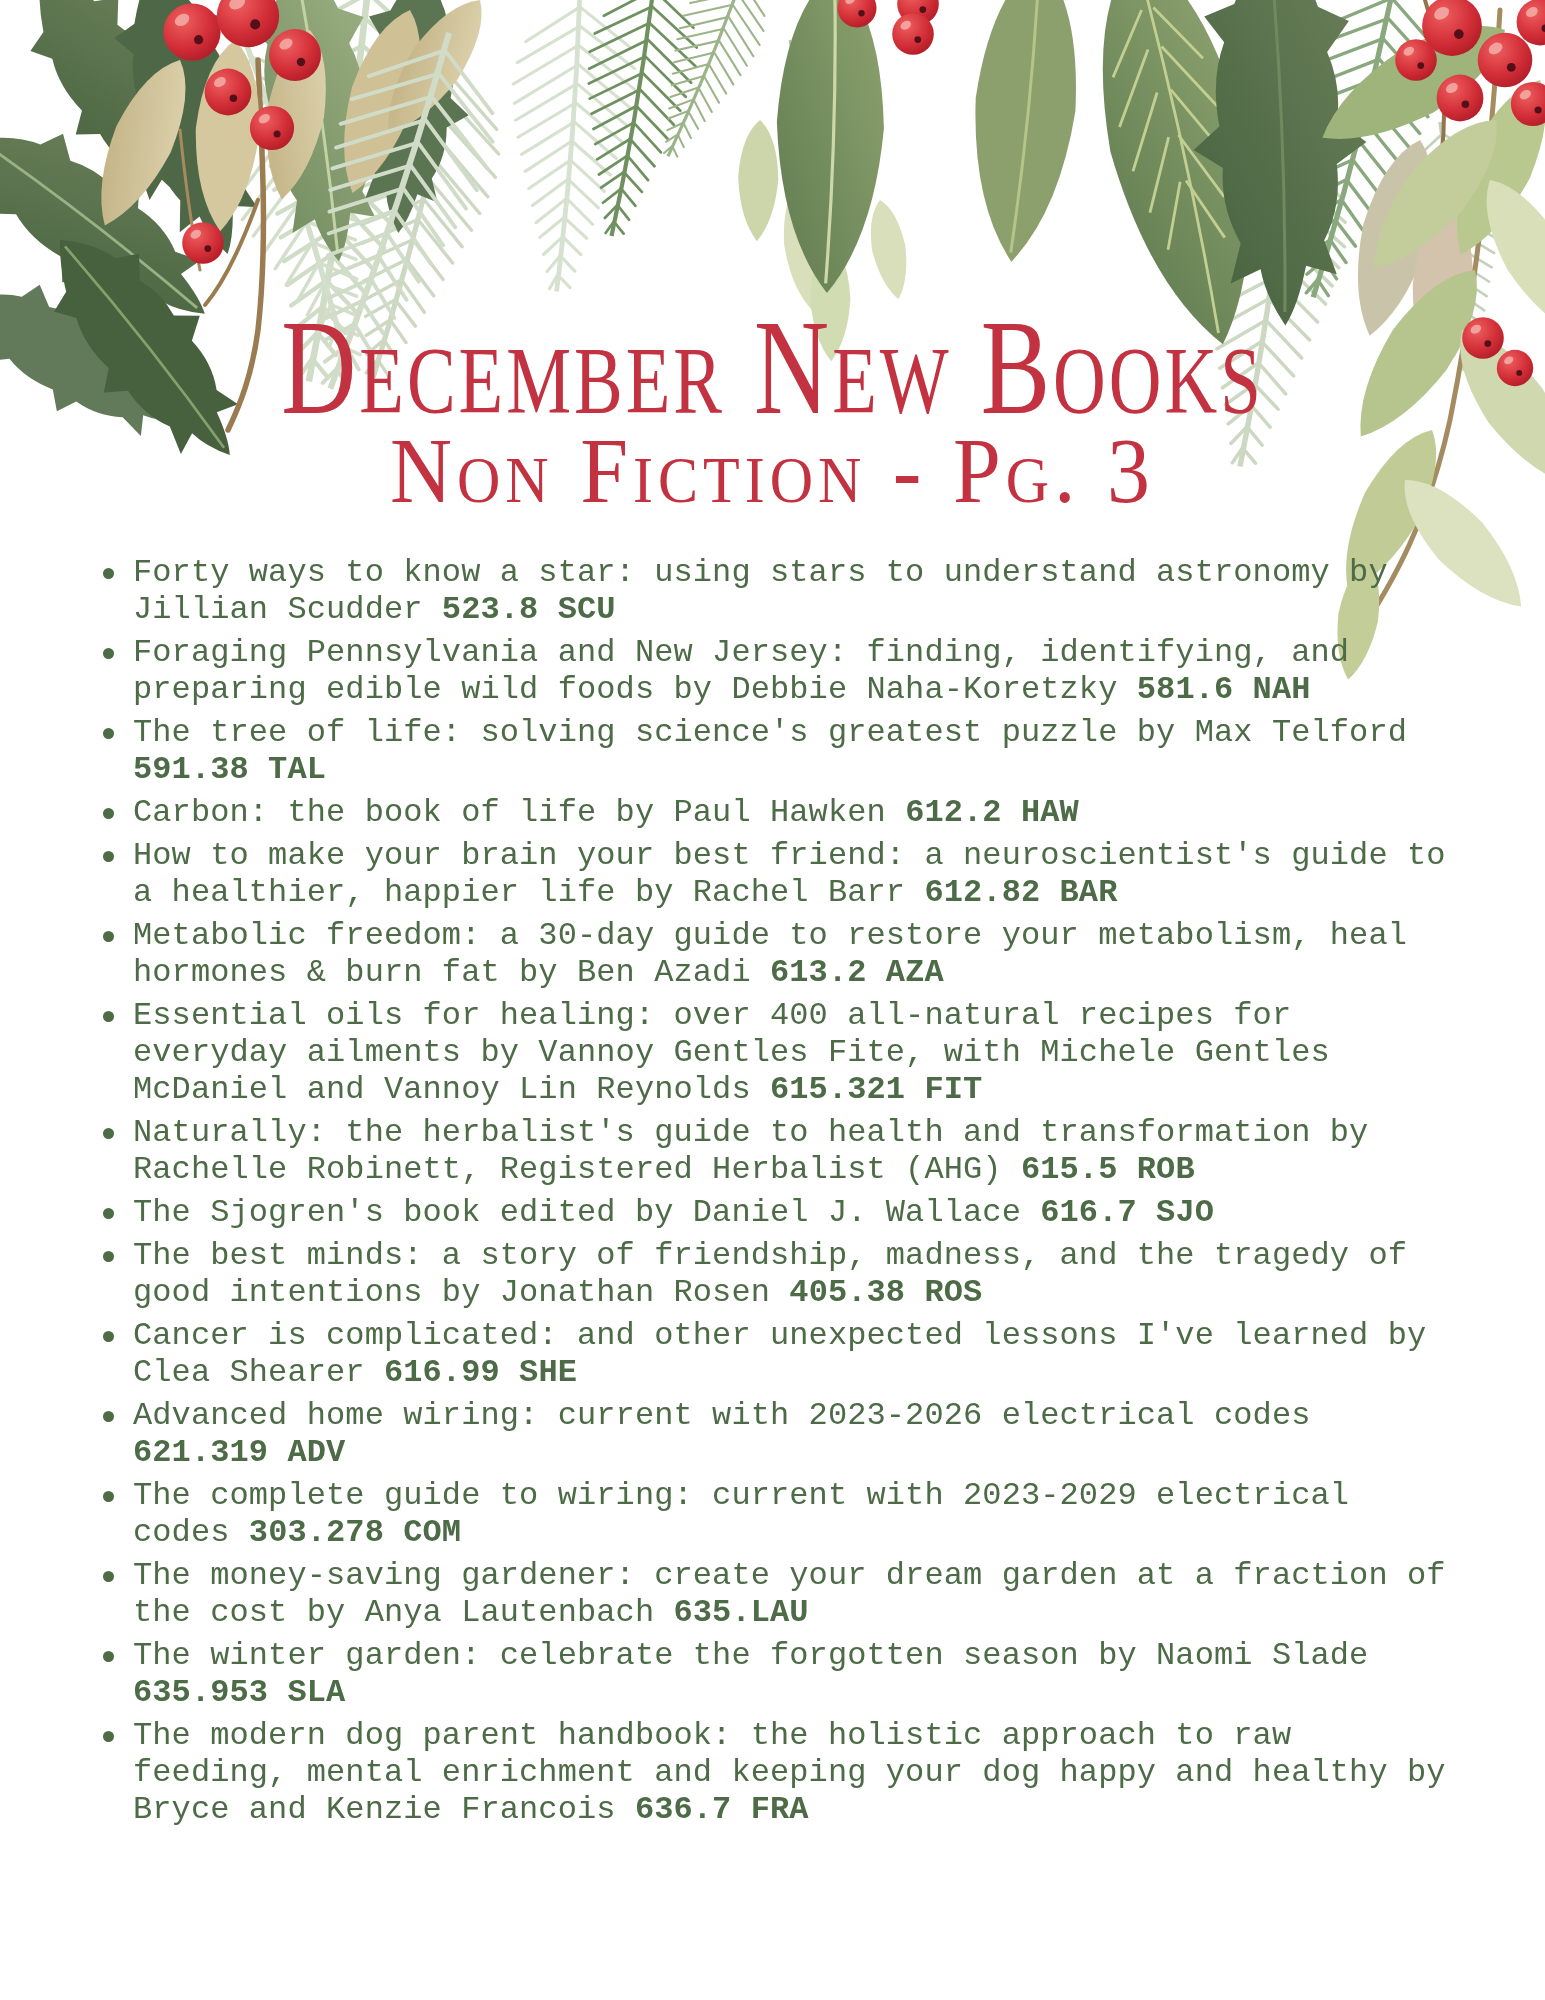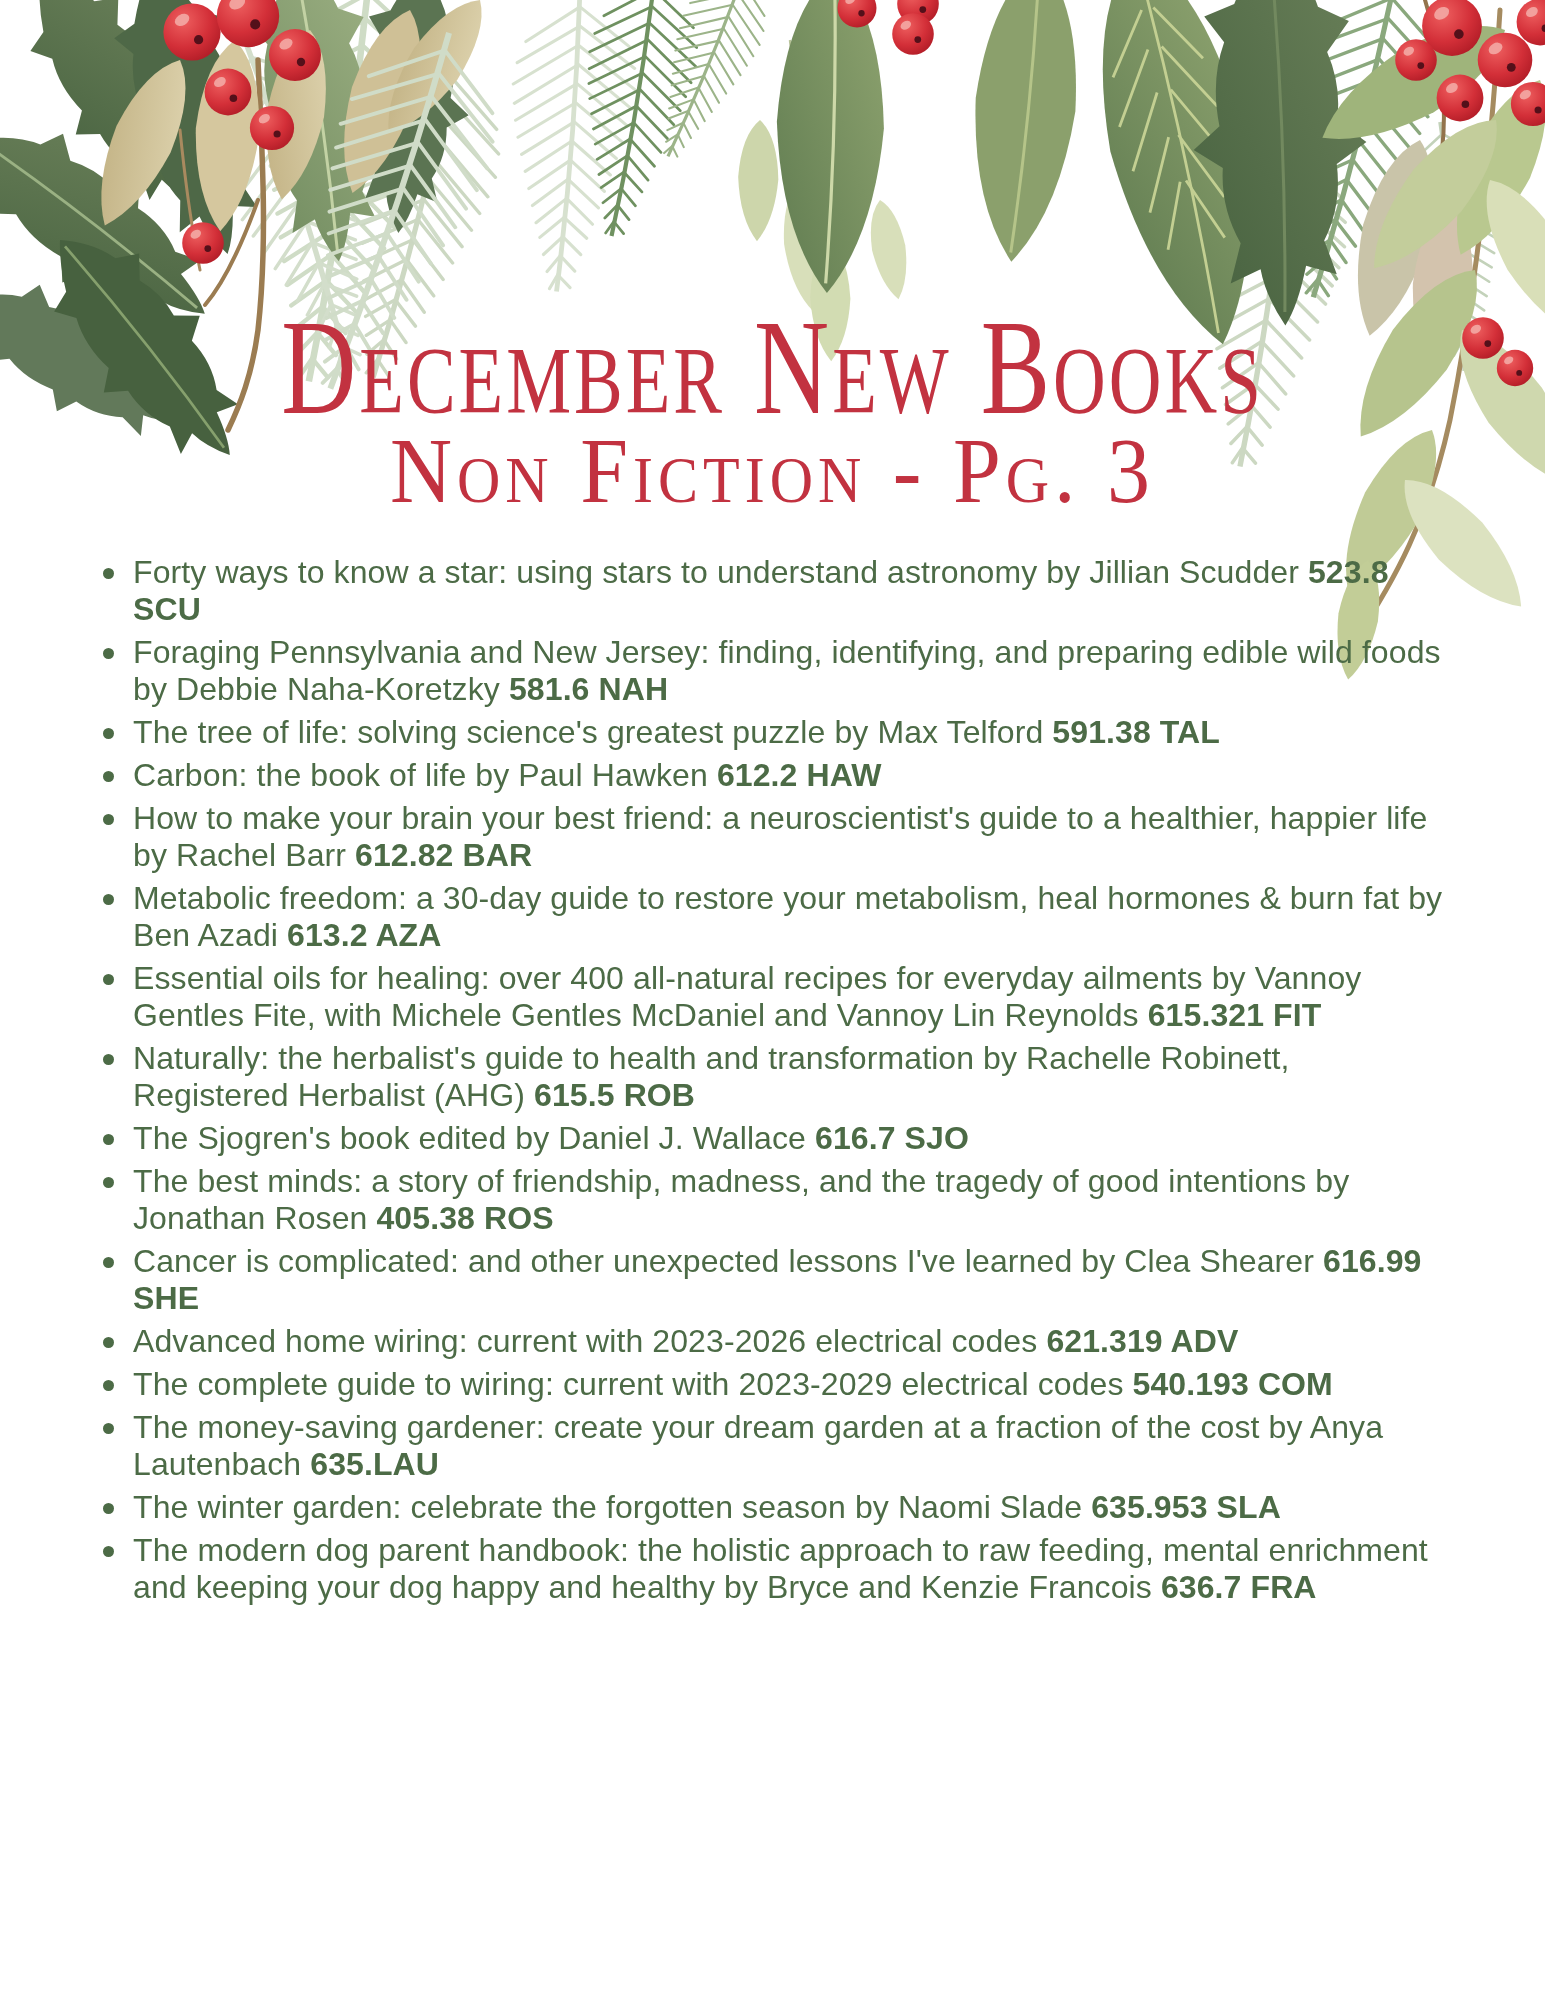--- a/index.html
+++ b/index.html
@@ -19,21 +19,21 @@
     font-family:"Liberation Serif","DejaVu Serif",serif;font-weight:400;
     font-variant:small-caps;font-size:86px;line-height:1;color:#c23240;
     letter-spacing:5px;transform:scaleY(1.08);transform-origin:50% 0;white-space:nowrap;
   }
   ul.book-list{
     position:absolute;top:554px;left:101px;width:1348px;margin:0;padding:0;
     list-style:none;
   }
   ul.book-list li{
     position:relative;padding-left:32px;margin:0 0 6px 0;
-    font-size:32px;line-height:37px;color:#4c6b46;letter-spacing:0.1px;
+    font-size:32px;line-height:37px;color:#4c6b46;letter-spacing:0.1px;font-family:Liberation Mono, monospace;
   }
   ul.book-list li .dot{
     position:absolute;left:2px;top:14px;width:11px;height:11px;border-radius:50%;
     background:#4c6b46;
   }
   ul.book-list li b.cn{font-weight:bold;}
 </style>
 </head>
 <body>
 
@@ -234,21 +234,21 @@
     <b class="cn">616.99 SHE</b>
   </li>
     <li>
     <span class="dot"></span>
     <span class="bt">Advanced home wiring: current with 2023-2026 electrical codes</span>
     <b class="cn">621.319 ADV</b>
   </li>
     <li>
     <span class="dot"></span>
     <span class="bt">The complete guide to wiring: current with 2023-2029 electrical codes</span>
-    <b class="cn">540.193 COM</b>
+    <b class="cn">303.278 COM</b>
   </li>
     <li>
     <span class="dot"></span>
     <span class="bt">The money-saving gardener: create your dream garden at a fraction of the cost by Anya Lautenbach</span>
     <b class="cn">635.LAU</b>
   </li>
     <li>
     <span class="dot"></span>
     <span class="bt">The winter garden: celebrate the forgotten season by Naomi Slade</span>
     <b class="cn">635.953 SLA</b>

